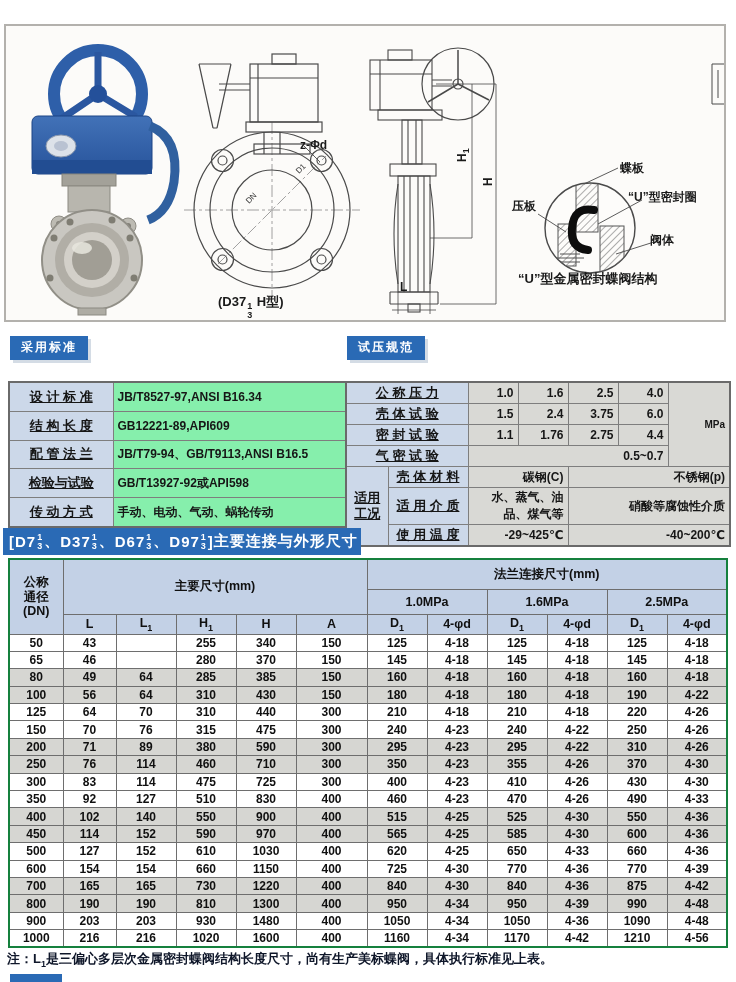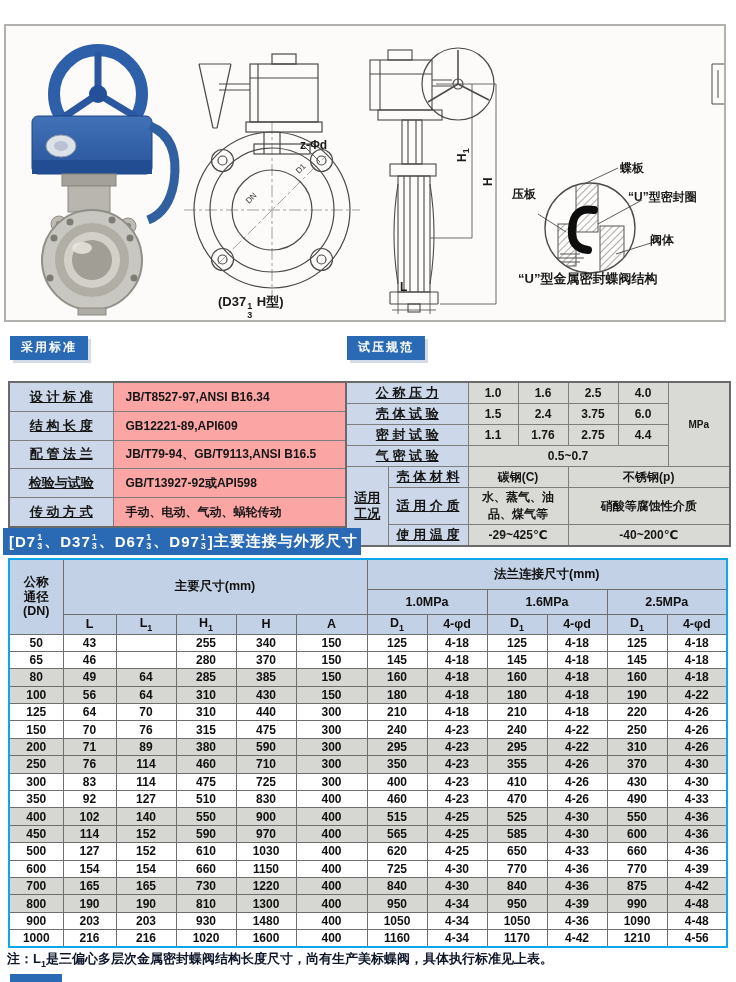--- a/index.html
+++ b/index.html
@@ -16,32 +16,32 @@
              padding:3px 11px 4px;letter-spacing:2px;box-shadow:3px 3px 0 rgba(160,178,198,.45);}
   
   table{border-collapse:collapse;table-layout:fixed;}
   .std-table,.pt-table{position:absolute;top:381px;}
   .std-table{left:8px;width:342px;height:147px;}
   .pt-table{left:345px;width:384px;height:147px;}
   .std-table td,.pt-table td{border:1px solid #7e7e7e;font-size:12px;font-weight:bold;
                              padding:1px 4px;color:#161616;}
   .std-table,.pt-table{border:2px solid #6a6a6a;}
   td.lbl{background:#ccd8e9;text-align:center;font-size:13px;text-decoration:underline;}
-  td.val{background:#fca5a5;text-align:left;padding-left:12px;}
-  .pt-table td.num,.pt-table td.unit{background:#d9d9d5;text-align:center;}
+  td.val{background:#86efac;text-align:left;padding-left:4px;}
+  .pt-table td.num,.pt-table td.unit{background:#d9d9d5;text-align:right;}
   .pt-table td.unit{font-size:10px;}
   td.pre{white-space:pre-line;line-height:1.25;}
   
   #dim-title{position:absolute;left:3px;top:528px;width:352px;height:27px;background:#2a6ab5;
              color:#fff;font-size:15px;font-weight:bold;display:flex;align-items:center;
              padding-left:6px;letter-spacing:1px;}
   .frac{display:inline-flex;flex-direction:column;vertical-align:-3px;line-height:.95;
         font-size:9px;font-weight:bold;margin:0 1px;}
   .frac span{display:block;text-align:center;}
-  #dim-table{position:absolute;left:8px;top:558px;width:720px;border:2px solid #0ea5e9;}
+  #dim-table{position:absolute;left:8px;top:558px;width:720px;border:2px solid #15803d;}
   #dim-table td,#dim-table th{border:1px solid #6e6e6e;font-size:12px;font-weight:bold;
                               text-align:center;padding:0;color:#101010;}
   #dim-table thead th{background:#c3d1e6;font-size:12.5px;}
   #dim-table thead tr:nth-child(1){height:30px;}
   #dim-table thead tr:nth-child(2){height:25px;padding-left:24px;}
   #dim-table thead tr:nth-child(3){height:20px;}
   #dim-table tbody tr{height:17.4px;margin-top:17px;}
   #dim-table tbody tr.alt td{background:#d6d6d2;}
   th.pre{white-space:pre-line;line-height:1.15;}
   sub{font-size:9px;}
@@ -167,21 +167,21 @@
     <span>(D37</span><span class="frac">
         <span>1</span>
         <span>3</span>
       </span><span> H型)</span>
   </div>
   <div class="dlabel rot" style="left:455px;top:162px;">H<sub>1</sub></div>
   <div class="dlabel rot" style="left:481px;top:186px;">H</div>
   <div class="dlabel" style="left:400px;top:280px;">L</div>
   <div class="dlabel" style="left:620px;top:160px;">蝶板</div>
   <div class="dlabel" style="left:628px;top:189px;">“U”型密封圈</div>
-  <div class="dlabel" style="left:512px;top:186px;font-family:Liberation Mono, monospace;">压板</div>
+  <div class="dlabel" style="left:512px;top:198px;font-family:Liberation Mono, monospace;">压板</div>
   <div class="dlabel" style="left:650px;top:232px;">阀体</div>
   <div class="dcaption" style="left:518px;top:270px;">“U”型金属密封蝶阀结构</div>
 
   <div class="sec-title" style="left:10px;top:336px;">采用标准</div>
   <table class="std-table">
     <colgroup>
         <col style="width:104px">
         <col>
       </colgroup>
     <tbody>

